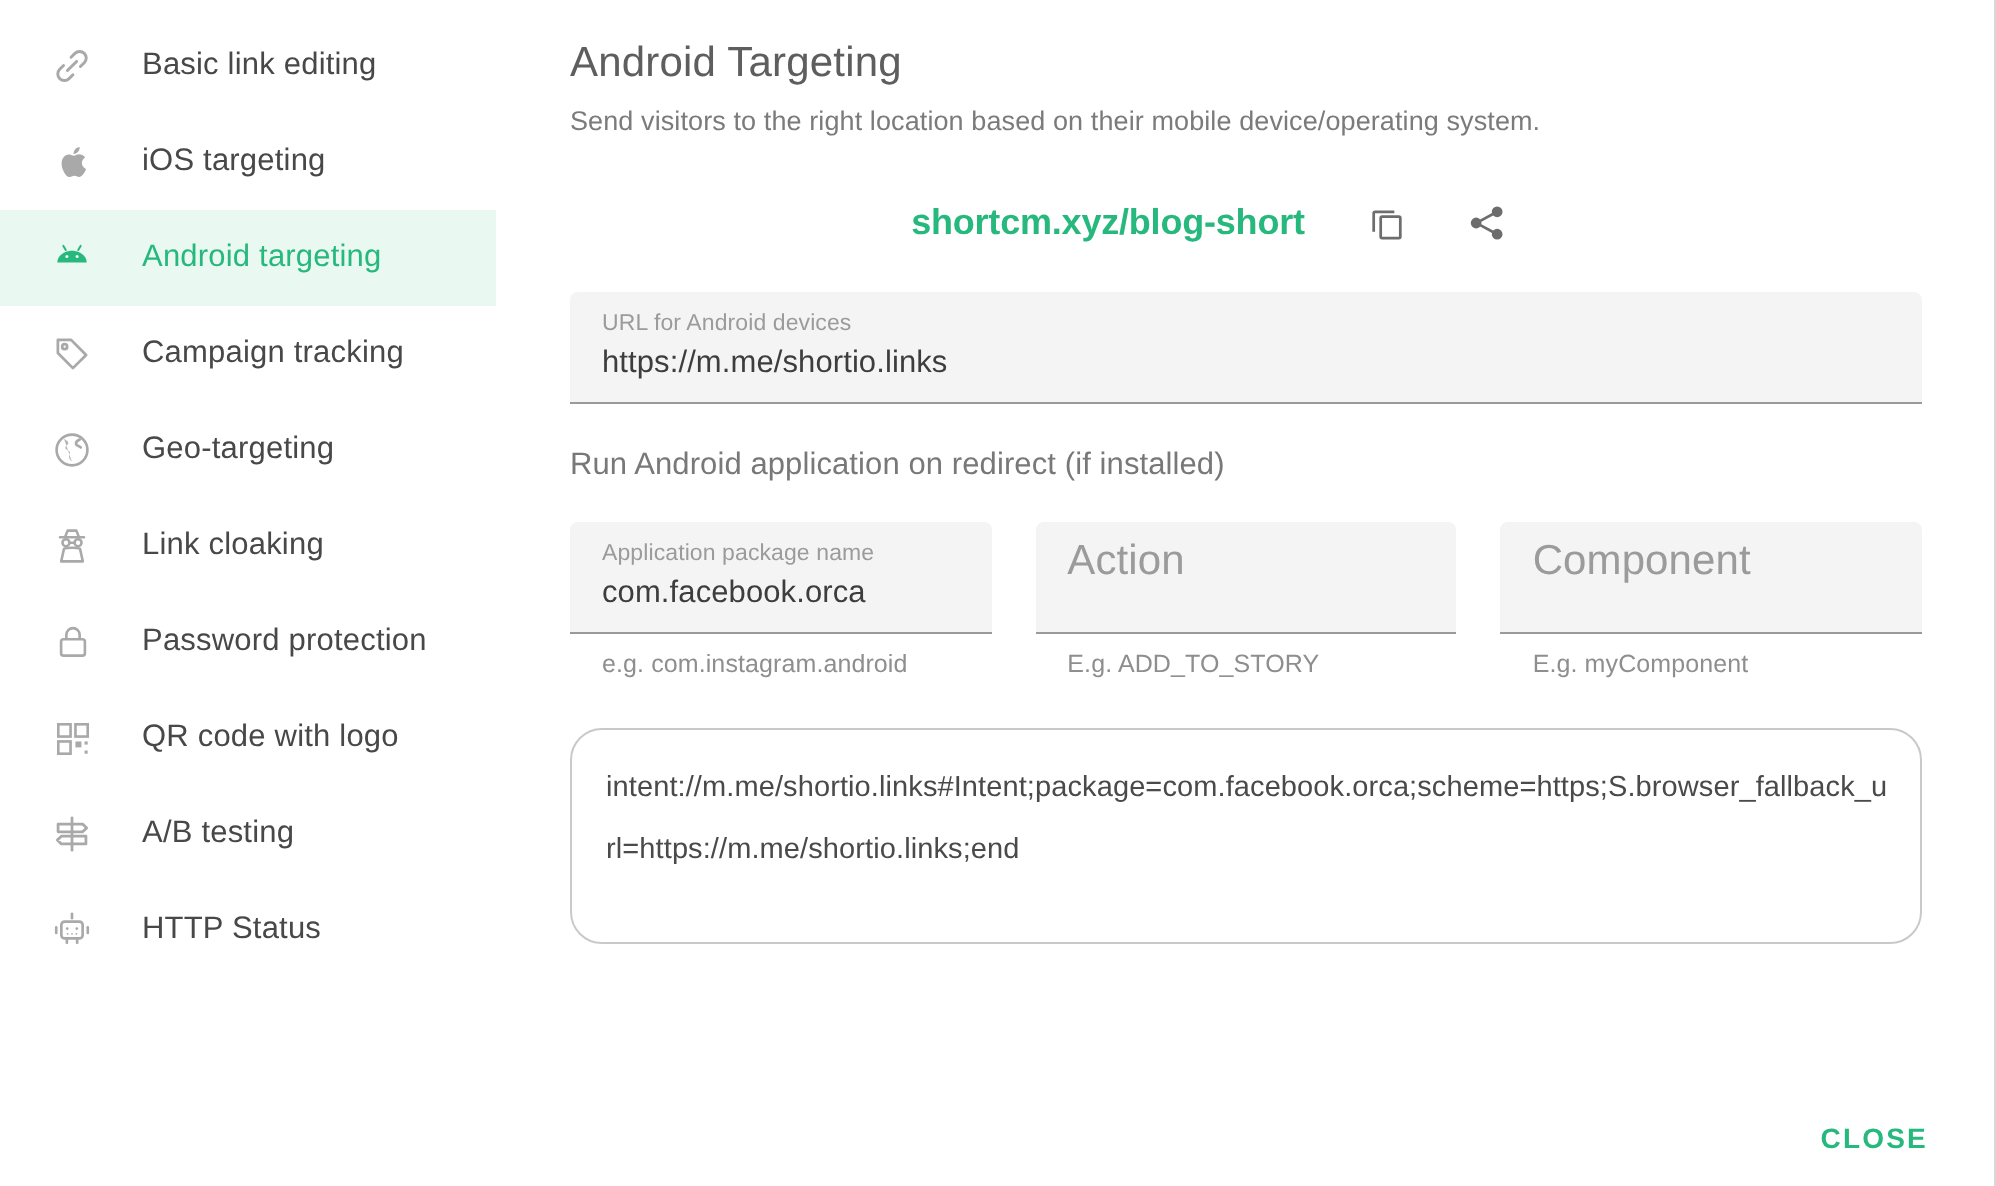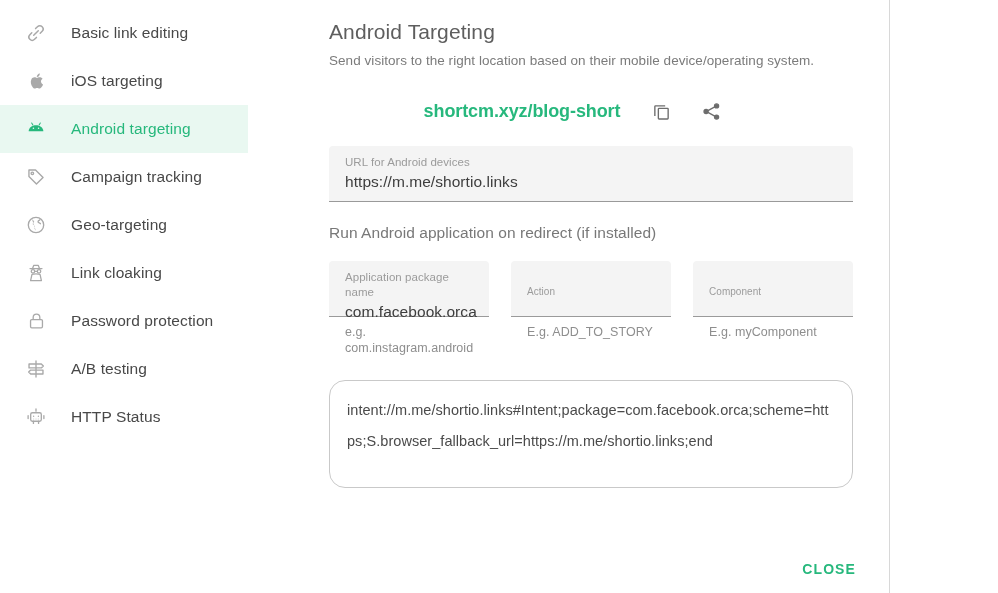--- a/index.html
+++ b/index.html
@@ -8,27 +8,26 @@
     width: 998px;
     height: 593px;
     overflow: hidden;
     background: #ffffff;
     font-family: "Liberation Sans", sans-serif;
     -webkit-font-smoothing: antialiased;
   }
 
   .dialog {
     position: relative;
-    width: 890px;
+    width: 998px;
     height: 593px;
     display: flex;
     background: #ffffff;
     border-right: 1px solid #d8d8d8;
     overflow: hidden;
-    gap: 44px;
   }
 
   
   .sidebar {
     width: 248px;
     flex: 0 0 248px;
     padding-top: 9px;
     background: #ffffff;
   }
 
@@ -136,25 +135,24 @@
     letter-spacing: 0.05px;
   }
   .field-value {
     font-size: 15.5px;
     color: #3d3d3d;
     line-height: 22px;
     letter-spacing: 0.05px;
     margin-top: 1px;
   }
   .field-placeholder {
-    font-size: 10px;
+    font-size: 21px;
     color: #9b9b9b;
     line-height: 22px;
     letter-spacing: 0.05px;
-    margin-top: 11px;
   }
   .field-help {
     font-size: 12.5px;
     color: #8e8e8e;
     letter-spacing: 0.05px;
     padding-left: 16px;
     margin-top: 7px;
     line-height: 16px;
   }
 
@@ -288,20 +286,33 @@
     <div class="nav-item">
       <span class="nav-icon">
         <svg width="21" height="22" viewBox="0 0 24 24" fill="none" stroke="currentColor" stroke-width="1.5" stroke-linejoin="round">
           <rect x="5.2" y="10.4" width="13.6" height="9.4" rx="1.4"></rect>
           <path d="M8.2 10.4 V7.9 a3.8 3.8 0 0 1 7.6 0 v2.5"></path>
         </svg>
       </span>
       <span class="nav-label">Password protection</span>
     </div>
 
+    <div class="nav-item">
+      <span class="nav-icon">
+        <svg width="21" height="21" viewBox="0 0 24 24" fill="none" stroke="currentColor" stroke-width="1.5">
+          <rect x="3.6" y="3.6" width="7" height="7"></rect>
+          <rect x="13.4" y="3.6" width="7" height="7"></rect>
+          <rect x="3.6" y="13.4" width="7" height="7"></rect>
+          <path d="M13.4 13.4 h3.4 v3.4 h-3.4 z" fill="currentColor" stroke="none"></path>
+          <path d="M18.6 13.4 h1.8 v1.8 h-1.8 z" fill="currentColor" stroke="none"></path>
+          <path d="M18.6 18.6 h1.8 v1.8 h-1.8 z" fill="currentColor" stroke="none"></path>
+        </svg>
+      </span>
+      <span class="nav-label">QR code with logo</span>
+    </div>
 
     <div class="nav-item">
       <span class="nav-icon">
         <svg width="22" height="22" viewBox="0 0 24 24" fill="none" stroke="currentColor" stroke-width="1.5" stroke-linejoin="round">
           <path d="M12 3.2 v17.6" stroke-linecap="round"></path>
           <path d="M4.4 6.6 h13.4 l2.2 2.1 -2.2 2.1 h-13.4 z"></path>
           <path d="M19.6 13.2 h-13.4 l-2.2 2.1 2.2 2.1 h13.4 z"></path>
         </svg>
       </span>
       <span class="nav-label">A/B testing</span>

